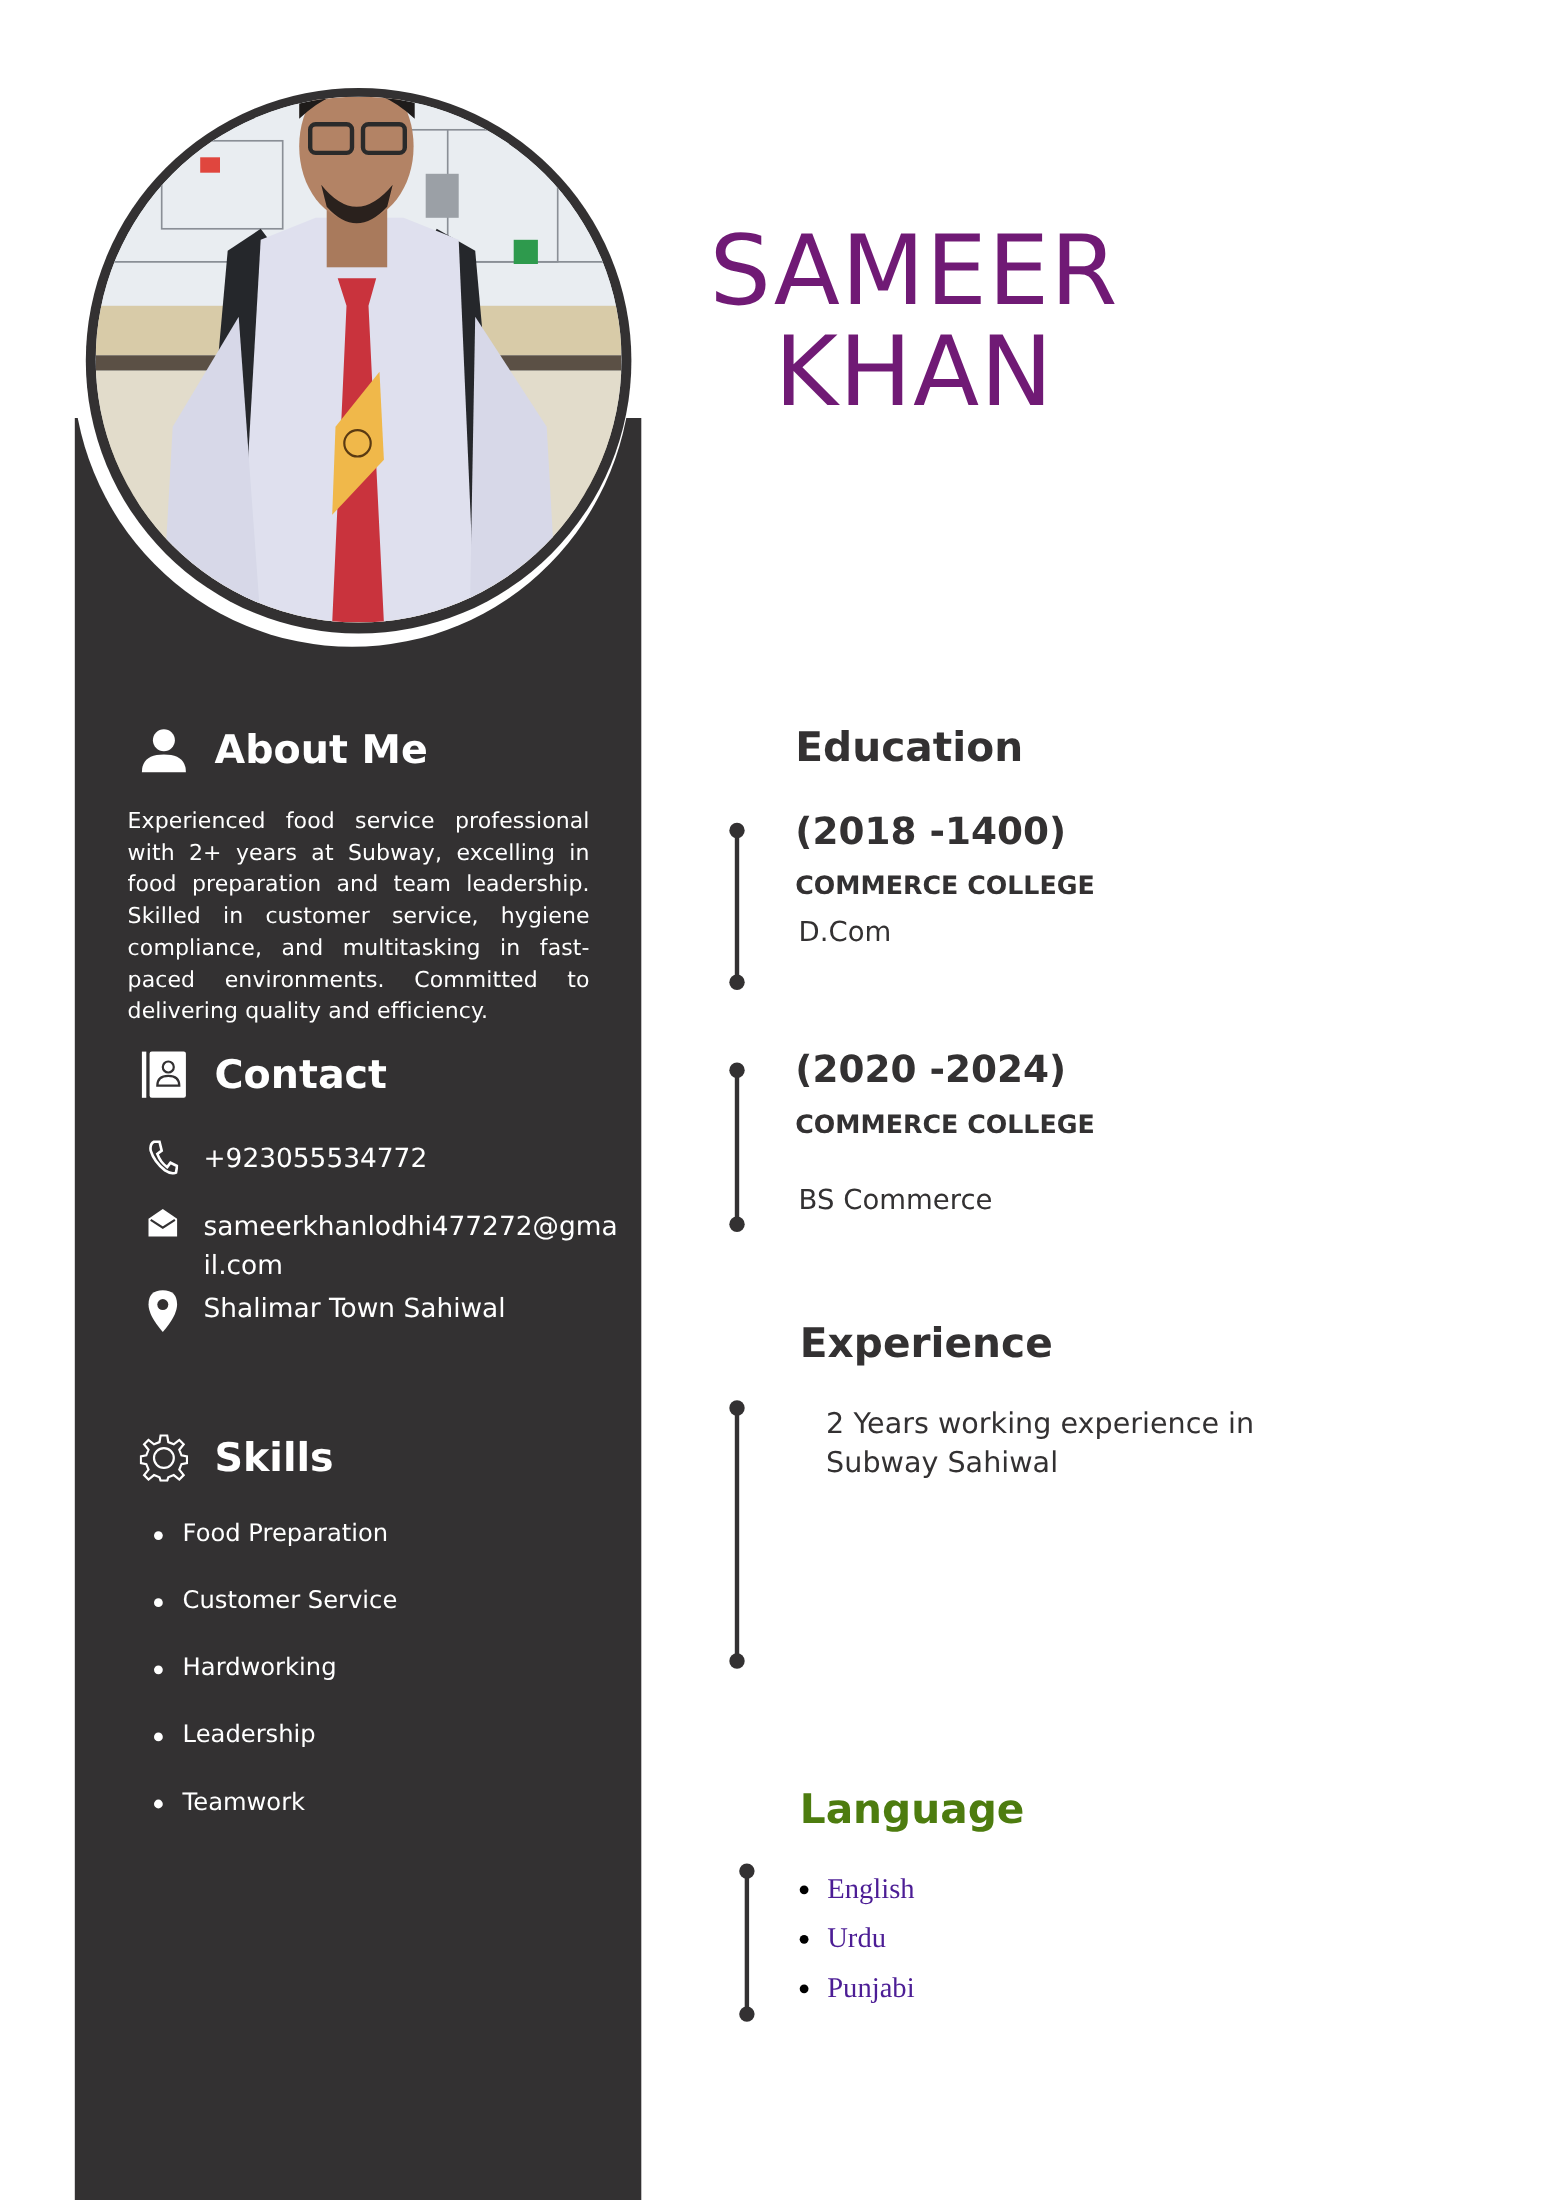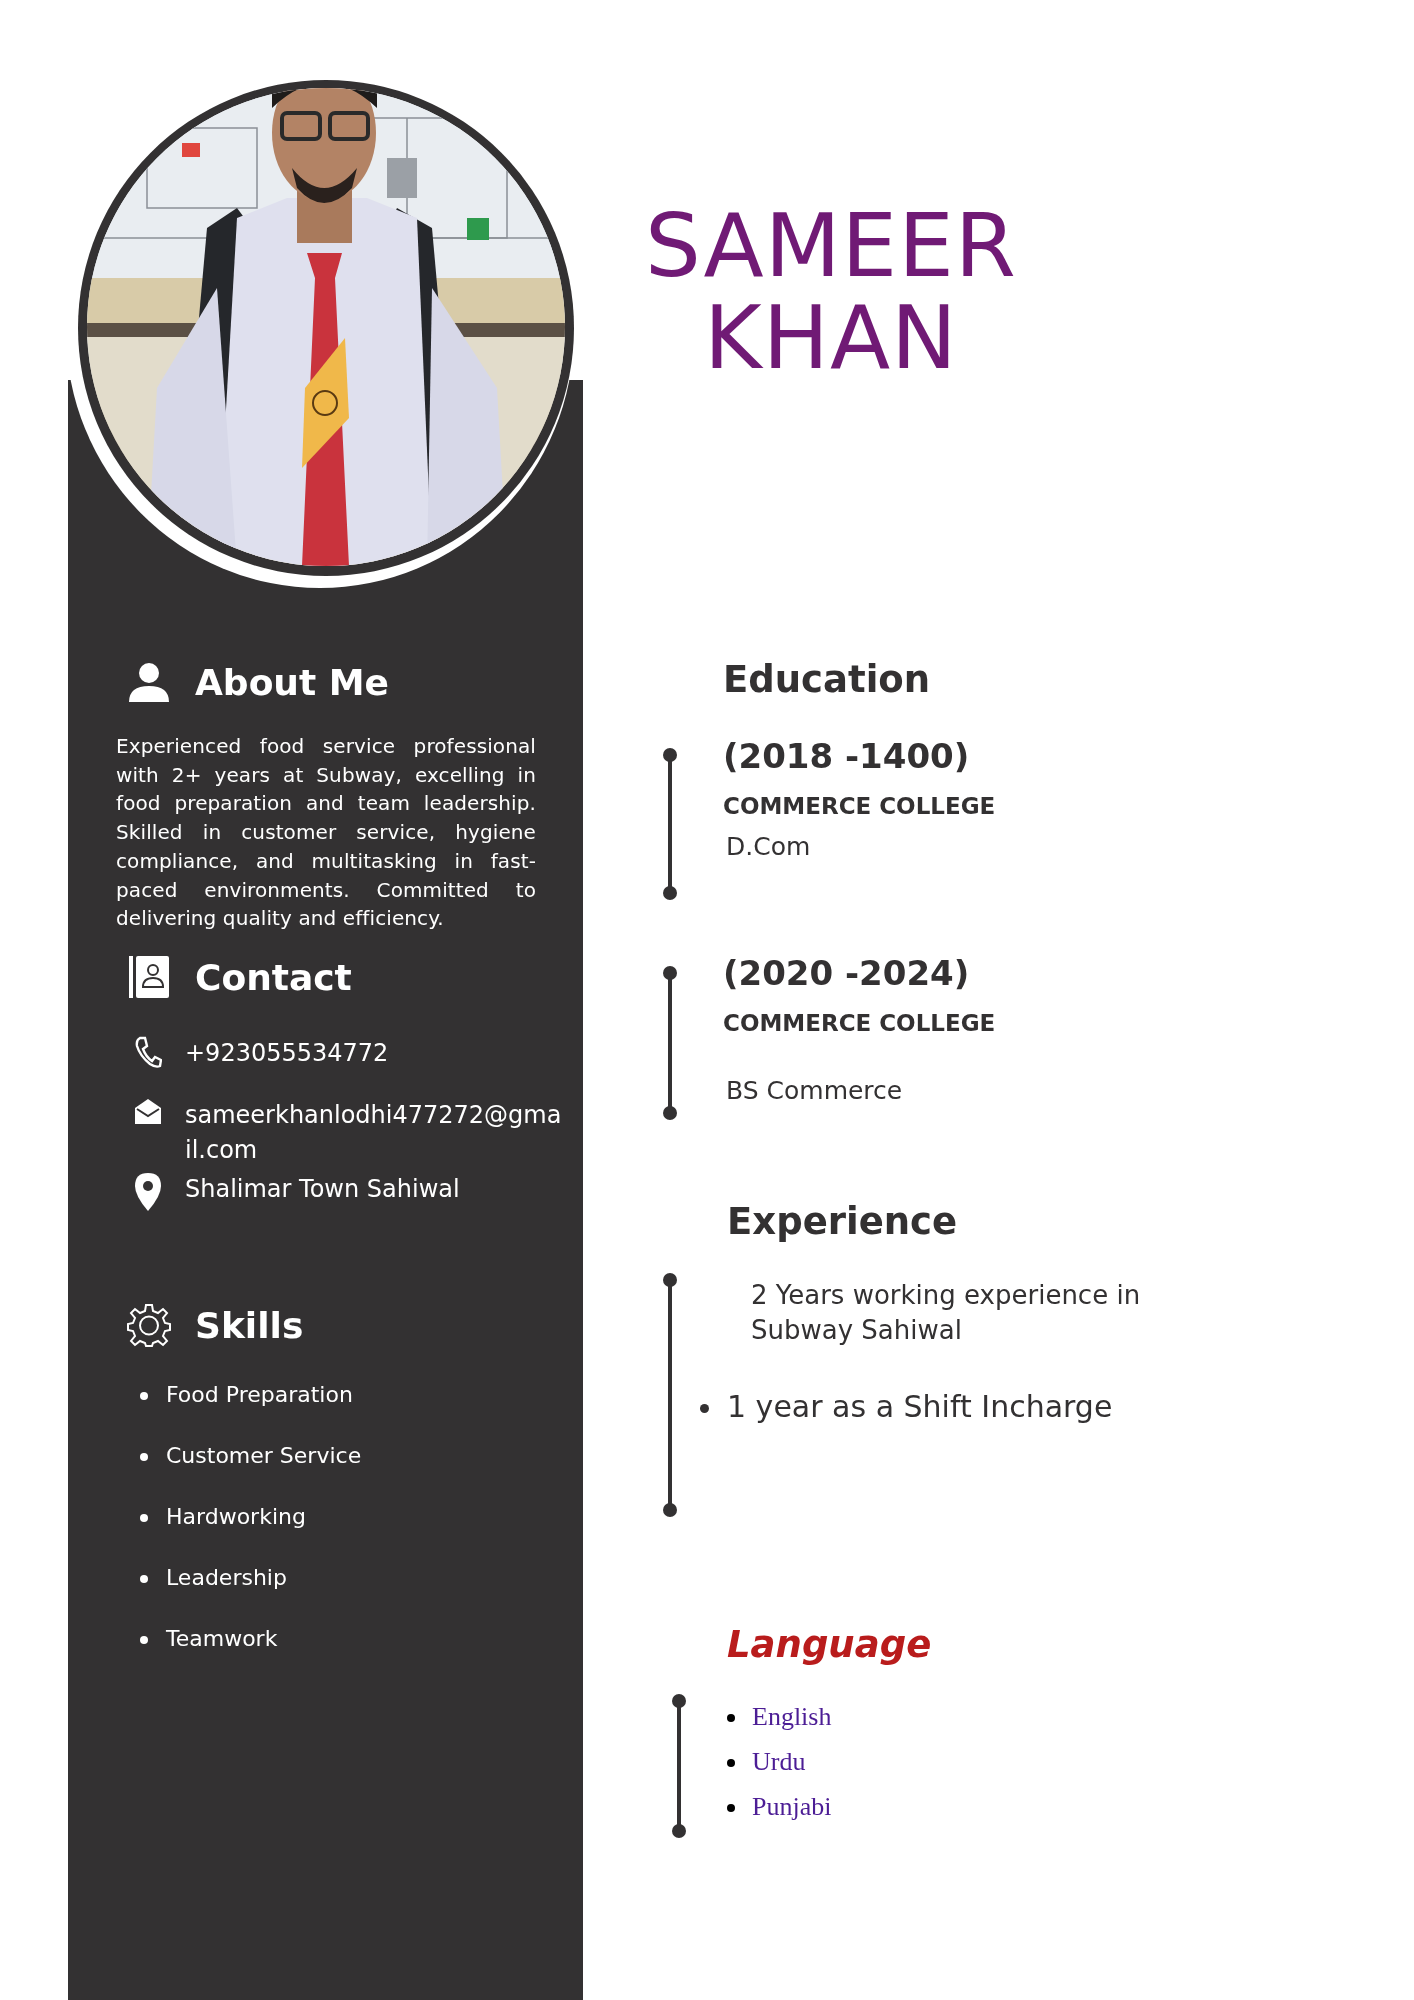--- a/index.html
+++ b/index.html
@@ -196,24 +196,23 @@
 <div class="edu-degree" style="top:1049px;margin-top:27px;">BS Commerce</div>
 
 <div class="section-title" style="left:727px; top:1200px;">Experience</div>
 <div class="timeline" style="left:663px; top:1273px; height:244px;">
   <span class="line"></span>
   <span class="dot top"></span>
   <span class="dot bottom"></span>
 </div>
 <p class="exp-text">2 Years working experience in Subway Sahiwal</p>
 <ul class="exp-list">
-  <li>1 year as a Shift Incharge</li>
 </ul>
 
-<div class="section-title" style="left:727px; top:1623px; color:#b91c1c;font-style:italic;">Language</div>
+<div class="section-title" style="left:727px; top:1623px; color:#4d7c0f;">Language</div>
 <div class="timeline" style="left:672px; top:1694px; height:144px;">
   <span class="line"></span>
   <span class="dot top"></span>
   <span class="dot bottom"></span>
 </div>
 <ul class="lang-list">
   <li>English</li>
   <li>Urdu</li>
   <li>Punjabi</li>
 </ul>

